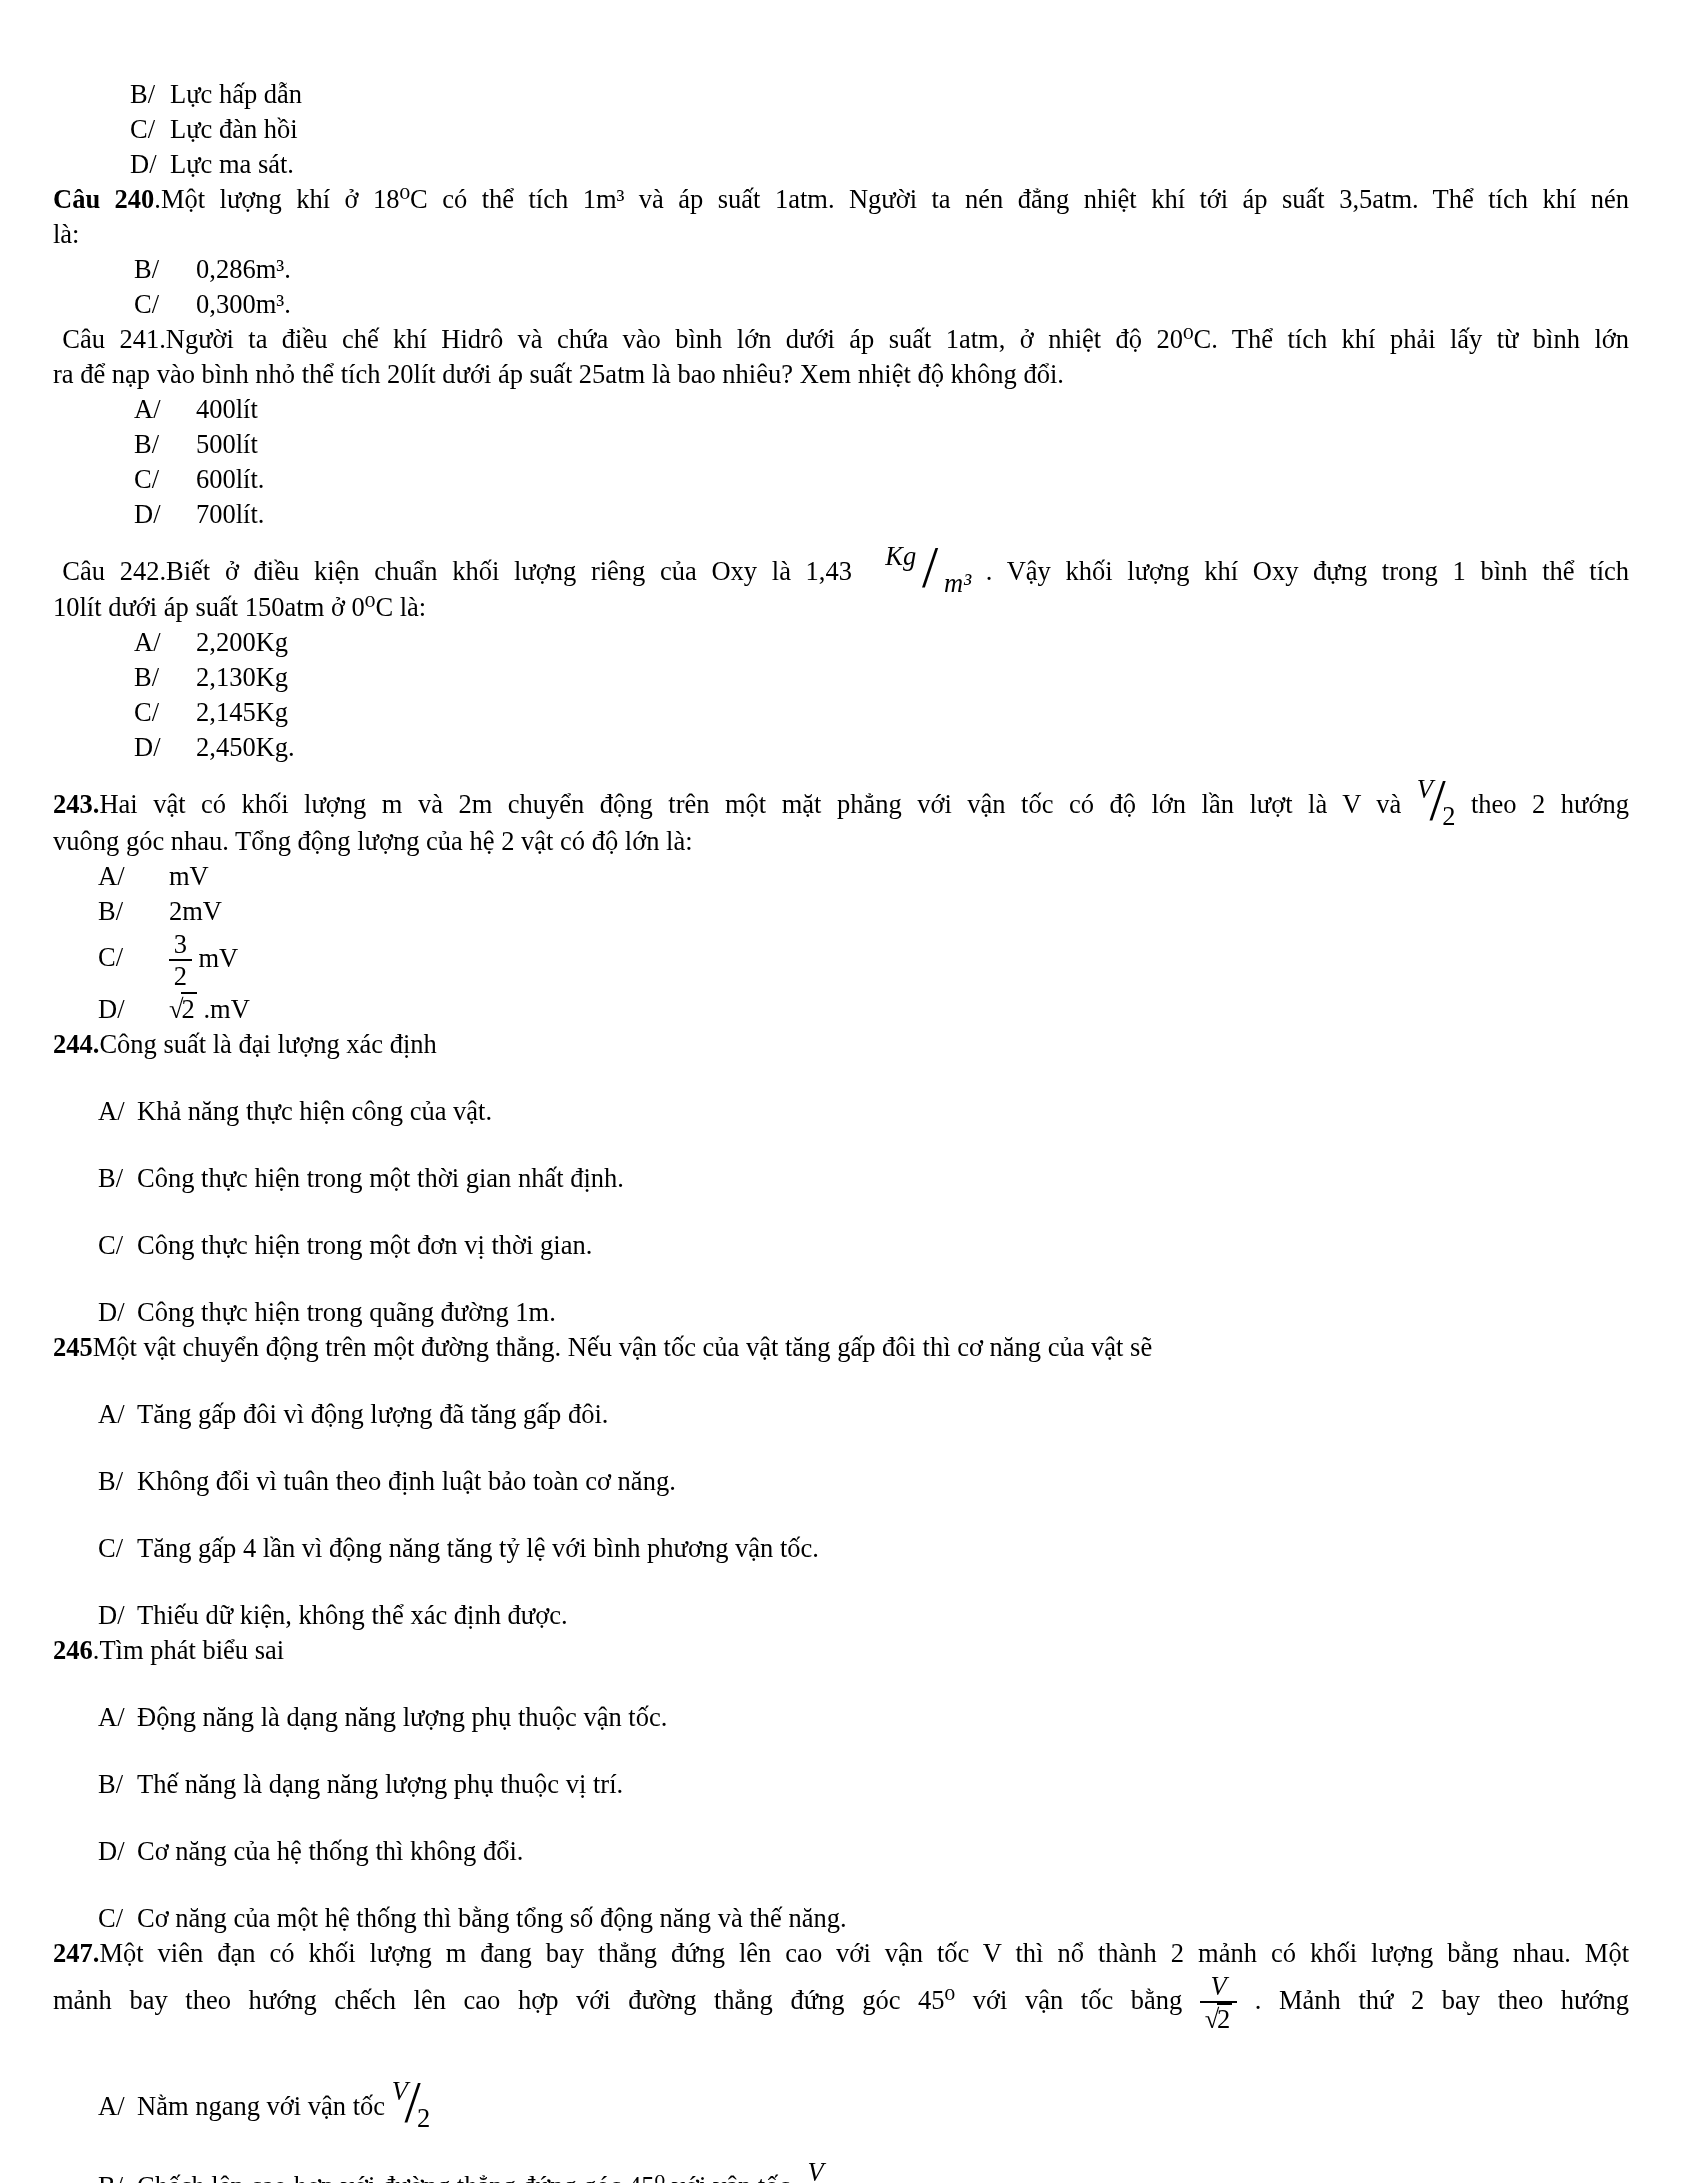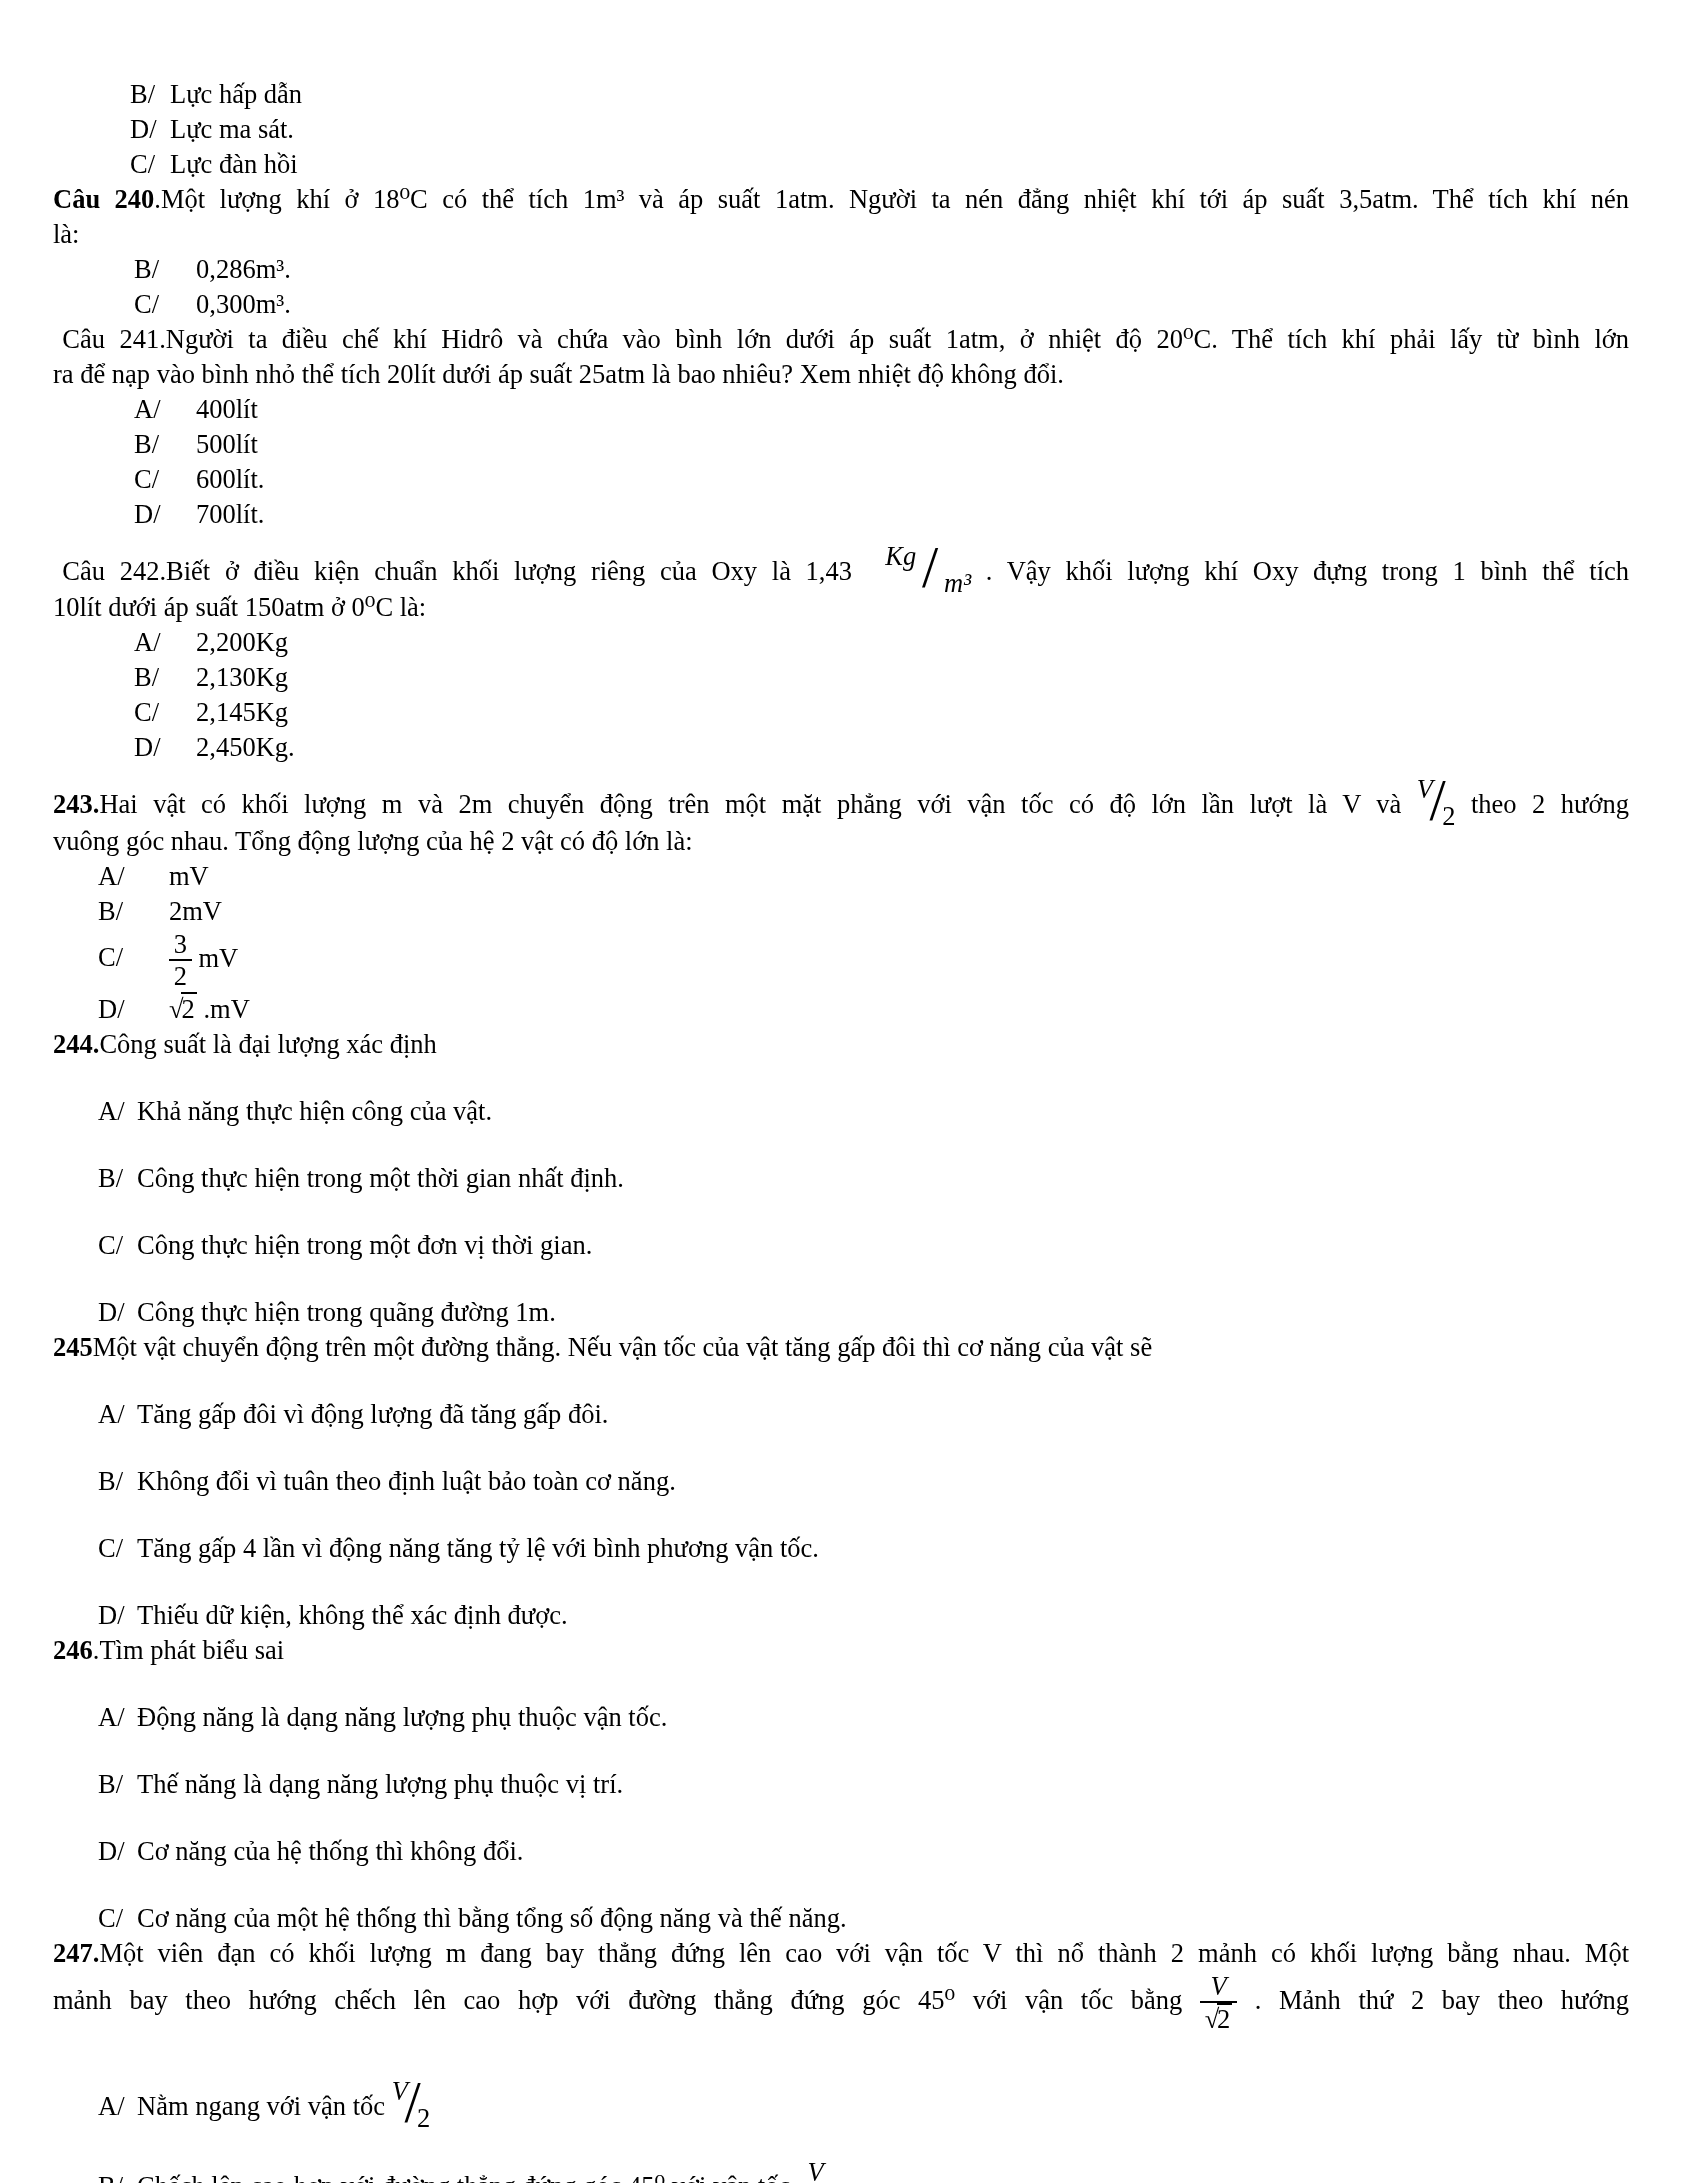--- a/index.html
+++ b/index.html
@@ -42,22 +42,22 @@
   .sqrt { display: inline-block; white-space: nowrap; line-height: 1; }
   .sqrt .rad { display: inline-block; }
   .sqrt .rv { display: inline-block; border-top: 2px solid #000; padding: 0.04em 0.08em 0 0.02em; margin-left: -0.1em; }
 </style>
 </head>
 <body>
 
 <div class="page">
 
   <div class="line opt opt-top"><span class="letter">B/</span><span>Lực hấp dẫn</span></div>
+  <div class="line opt opt-top"><span class="letter">C/</span><span>Lực đàn hồi</span></div>
   <div class="line opt opt-top"><span class="letter">D/</span><span>Lực ma sát.</span></div>
-  <div class="line opt opt-top"><span class="letter">C/</span><span>Lực đàn hồi</span></div>
 
   <section>
     <div class="line just"><span class="bold">Câu 240</span><span>.Một lượng khí ở 18⁰C có thể tích 1m³ và áp suất 1atm. Người ta nén đẳng nhiệt khí tới áp suất 3,5atm. Thể tích khí nén</span></div>
     <div class="line">là:</div>
     <div class="line opt opt-num"><span class="letter">B/</span><span>0,286m³.</span></div>
     <div class="line opt opt-num"><span class="letter">C/</span><span>0,300m³.</span></div>
   </section>
 
   <section>
     <div class="line just indent"><span>Câu 241.</span><span>Người ta điều chế khí Hidrô và chứa vào bình lớn dưới áp suất 1atm, ở nhiệt độ 20⁰C. Thể tích khí phải lấy từ bình lớn</span></div>

